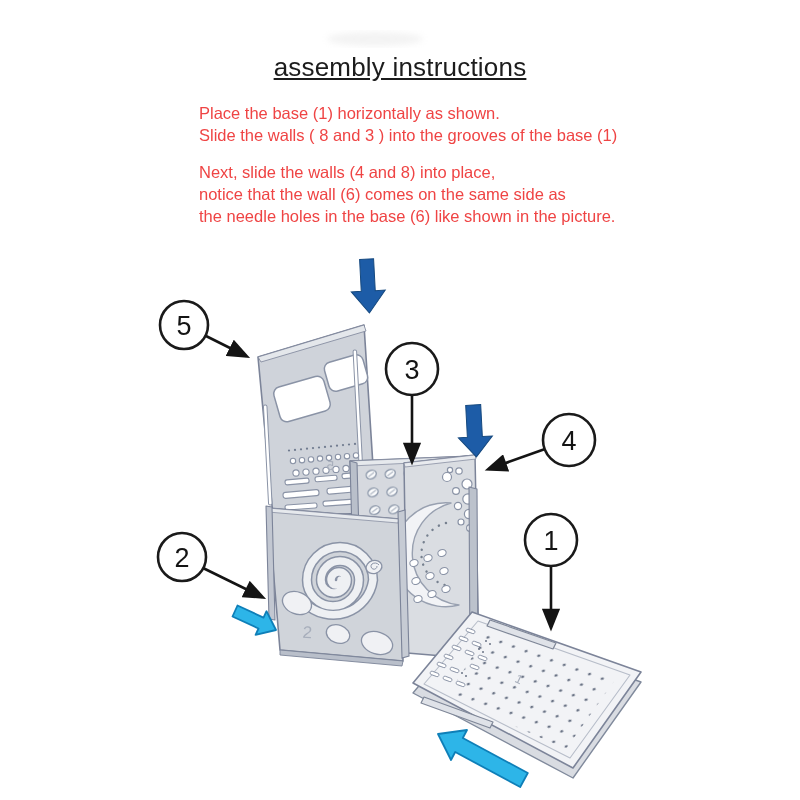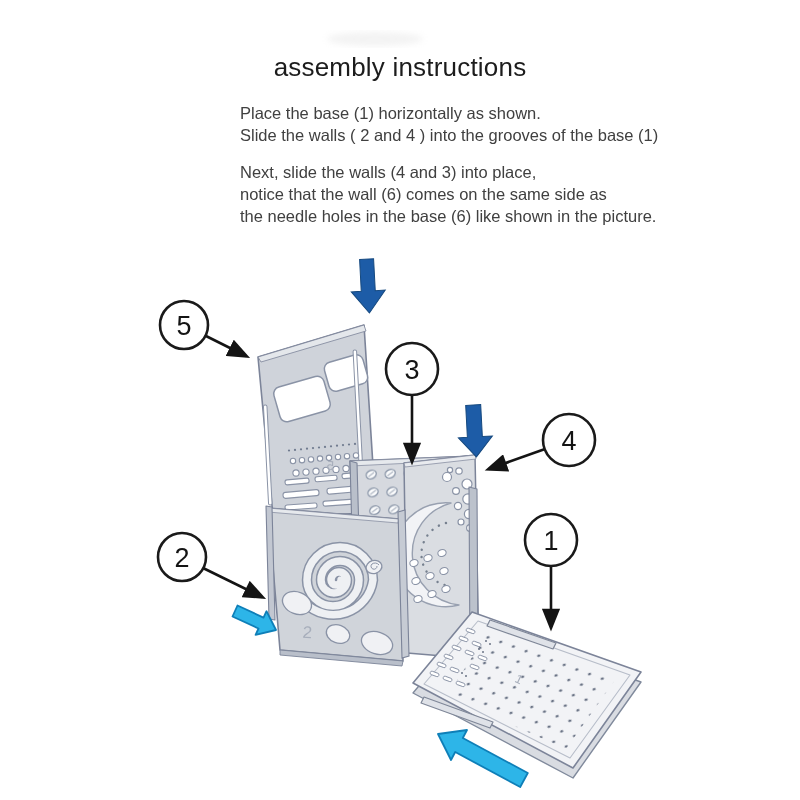--- a/index.html
+++ b/index.html
@@ -1,40 +1,40 @@
 <!DOCTYPE html>
 <html><head>
 <meta charset="utf-8">
 <style>
   html,body{margin:0;padding:0;background:#ffffff;}
   .canvas{position:relative;width:800px;height:800px;background:#ffffff;overflow:hidden;
           font-family:"Liberation Sans",sans-serif;color:#141414;}
   .page-title{position:absolute;top:52px;left:0;width:800px;text-align:center;
-              font-size:26px;letter-spacing:.2px;color:#1c1c1c;}
-  .instr{position:absolute;left:199px;top:102px;font-size:16.5px;line-height:22px;color:#404040;margin-left:41px;}
+              font-size:26px;letter-spacing:.2px;color:#1c1c1c;text-decoration:underline;}
+  .instr{position:absolute;left:199px;top:102px;font-size:16.5px;line-height:22px;color:#ef4444;}
   .para{margin:0 0 15px 0;}
   .para div{white-space:nowrap;}
   svg.diagram{position:absolute;left:0;top:0;}
   .num{font-size:27px;fill:#141414;}
   .engr{fill:#a7aebb;}
 </style>
 </head>
 <body>
 
 <div class="canvas">
 
   <div class="page-title">assembly instructions</div>
 
   <div class="instr">
     <div class="para">
       <div>Place the base (1) horizontally as shown.</div>
-      <div>Slide the walls ( 2 and 4 ) into the grooves of the base (1)</div>
+      <div>Slide the walls ( 8 and 3 ) into the grooves of the base (1)</div>
     </div>
     <div class="para">
-      <div>Next, slide the walls (4 and 3) into place,</div>
+      <div>Next, slide the walls (4 and 8) into place,</div>
       <div>notice that the wall (6) comes on the same side as</div>
       <div>the needle holes in the base (6) like shown in the picture.</div>
     </div>
   </div>
 
   <svg class="diagram" width="800" height="800" viewBox="0 0 800 800">
     <defs>
       <marker id="ah" viewBox="0 0 10 8" refX="8" refY="4" markerWidth="9" markerHeight="7" orient="auto">
         <path d="M0,0L10,4L0,8Z" fill="#141414"></path>
       </marker>

